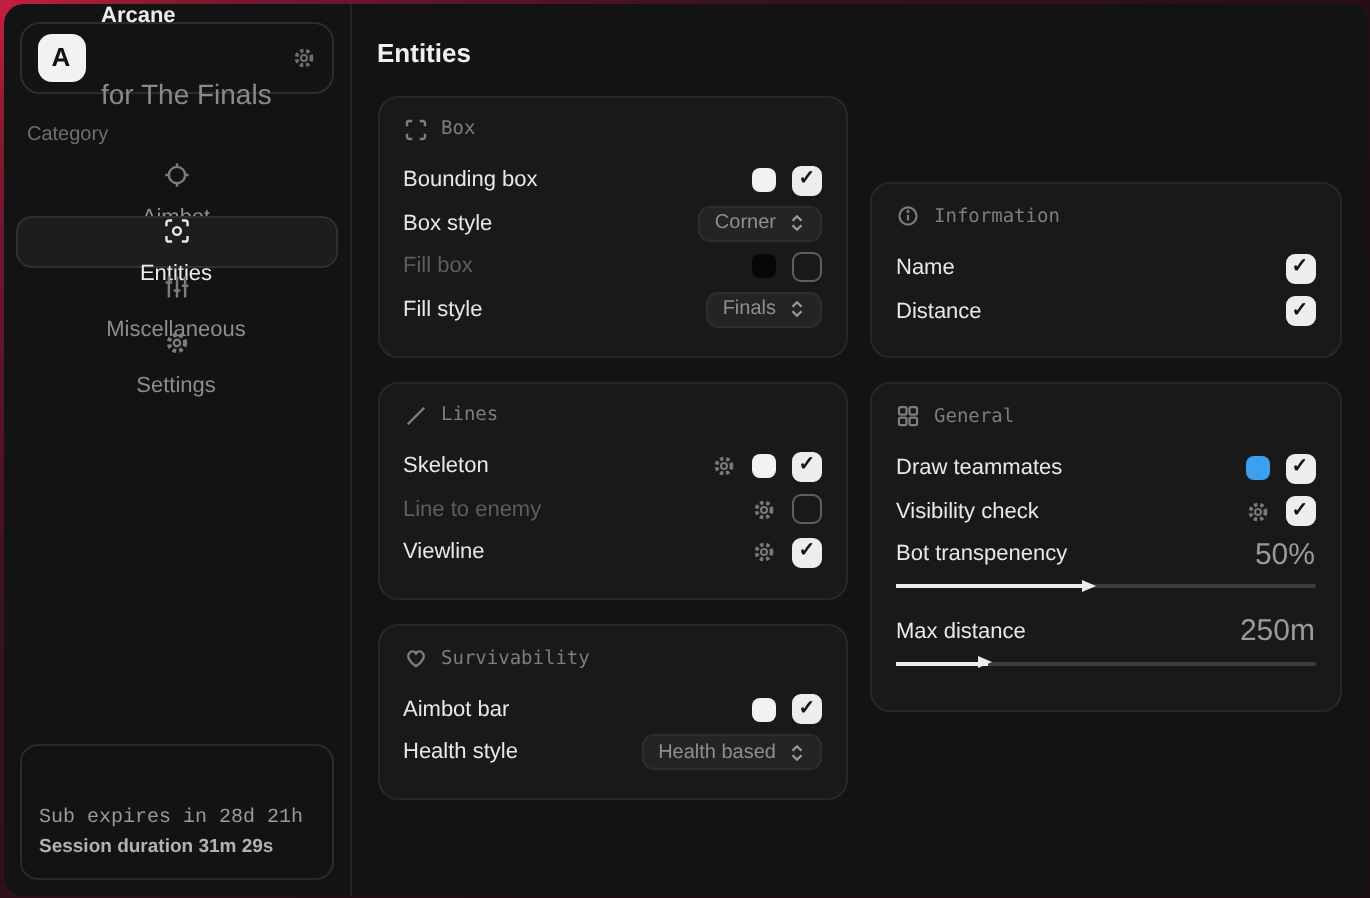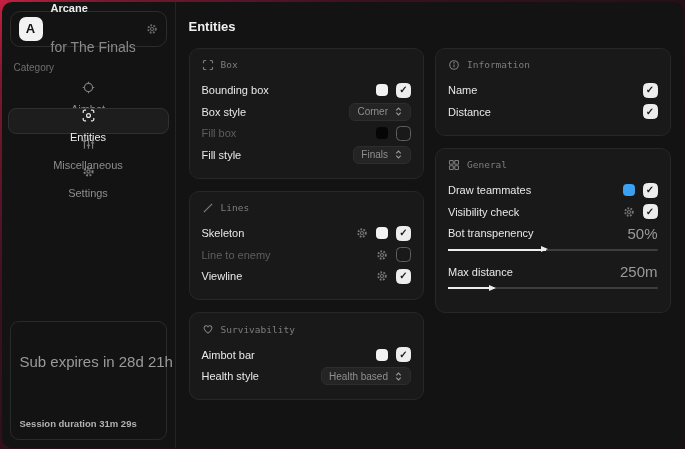--- a/index.html
+++ b/index.html
@@ -48,26 +48,26 @@
     color:#8d8d8d; font-size:11px; cursor:pointer;flex-direction:column;
   }
   .nav-item .nav-icon { display:flex; color:#7c7c7c; }
   .nav-item.active { background:#1d1d1d; border-color:#303030; color:#ececec; }
   .nav-item.active .nav-icon { color:#e8e8e8; }
   .sidebar-spacer { flex:1; }
   .status-card {
     margin:0 8px; border:1px solid #2a2a2a; border-radius:9px;
     padding:7px 9px; line-height:1.5;
   }
-  .status-line1 { font-family:Liberation Sans, sans-serif; font-size:15px; color:#9a9a9a; white-space:nowrap;margin-top:22px; }
-  .status-line2 { font-size:9.5px; font-weight:bold; color:#b2b2b2;margin-top:44px; }
+  .status-line1 { font-family:Liberation Mono, monospace; font-size:10px; color:#9a9a9a; white-space:nowrap;margin-top:22px; }
+  .status-line2 { font-size:9.5px; font-weight:bold; color:#b2b2b2; }
   
   .main { flex:1; padding:10px 13px; overflow:hidden; }
   .page-title { font-size:13px; font-weight:bold; color:#f0f0f0; margin:7px 0 14px 0; }
-  .columns { display:flex; gap:11px; align-items:flex-start; }
+  .columns { display:flex; gap:11px; align-items:center; }
   .column { flex:1; display:flex; flex-direction:column; gap:12px; min-width:0; }
   .card {
     background:#191919; border:1px solid #272727; border-radius:10px;
     padding:10px 12px 12px 12px; width:100%;
   }
   .card-header {
     display:flex; align-items:center; gap:7px;
     color:#7d7d7d; font-family:"DejaVu Sans Mono", monospace; font-size:9.5px;
     margin-bottom:9px;
   }

